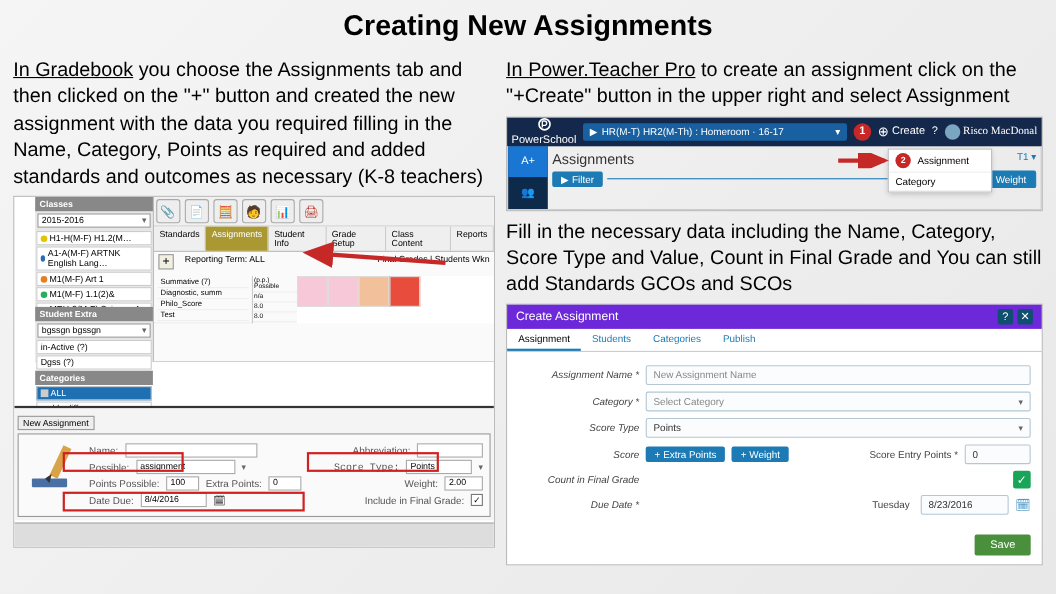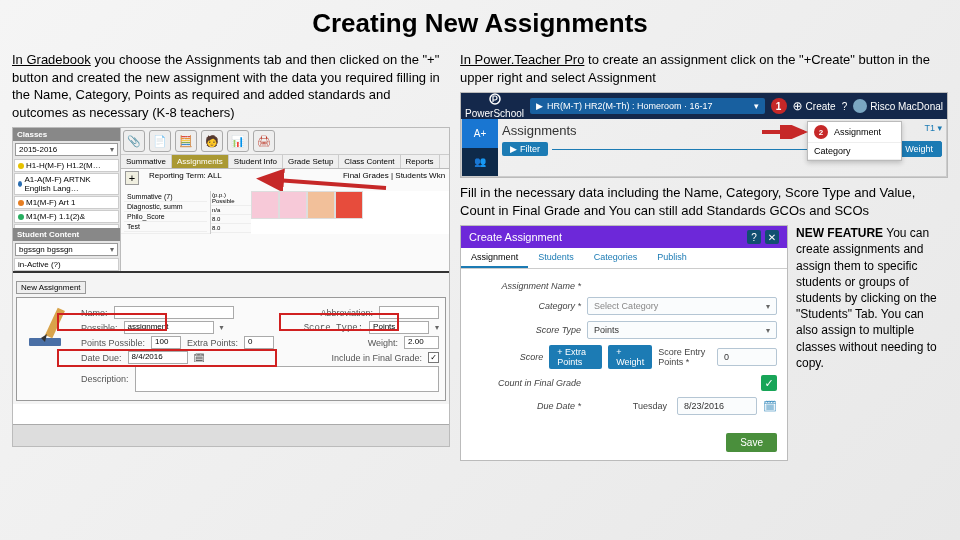--- a/index.html
+++ b/index.html
@@ -2,23 +2,23 @@
 <html><head>
 <meta charset="utf-8">
 <style>
   * { box-sizing: border-box; margin: 0; padding: 0; }
   body { width: 960px; height: 540px; background: linear-gradient(135deg,#f5f5f5 0%,#e8e8e8 100%); font-family: Arial, sans-serif; color: #000; overflow: hidden; }
   .slide { padding: 8px 12px 0 12px; }
   .title { text-align:center; font-size: 26px; font-weight: bold; margin-bottom: 12px; }
   .cols { display:flex; gap:10px; }
   .col-l { width: 440px; }
   .col-r { width: 490px; }
-  .para { font-size: 13px; line-height: 1.35; margin-bottom: 6px; }
+  .para { font-size: 18px; line-height: 1.35; margin-bottom: 6px; }
   .u { text-decoration: underline; }
-  .gb-shot { margin-top:4px; background:#fff; border:1px solid #bbb; height:320px; position:relative; overflow:hidden; }
+  .gb-shot { margin-top:4px; background:#fff; border:1px solid #bbb; height:320px; position:relative; overflow:hidden;padding-left:19px; }
   .gb-top { height:150px; display:flex; border-bottom:1px solid #ccc; }
   .gb-side { width:108px; background:#e6e6e6; border-right:1px solid #bbb; font-size:8px; }
   .gb-side-head { background:#888; color:#fff; padding:2px 4px; font-weight:bold; }
   .gb-drop { background:#fff; border:1px solid #999; margin:2px; padding:1px 3px; display:flex; justify-content:space-between; }
   .gb-list { max-height:70px; overflow:hidden; }
   .gb-row { background:#fff; margin:1px; padding:1px 3px; border:1px solid #ccc; display:flex; align-items:center; gap:2px; }
   .dot { width:6px; height:6px; border-radius:50%; display:inline-block; }
   .d-y { background:#e6c200; } .d-b { background:#2a6db0; } .d-o{background:#e67e22;} .d-g{background:#27ae60;} .d-p{background:#8e44ad;}
   .gb-main { flex:1; background:#fafafa; position:relative; }
   .gb-tool { display:flex; gap:4px; padding:2px; border-bottom:1px solid #ccc; background:#f0f0f0; }
@@ -30,21 +30,21 @@
   .gb-plus { width:14px; height:14px; background:#f0efe0; border:1px solid #999; text-align:center; line-height:12px; font-size:11px; }
   .gb-arrow { position:absolute; left:150px; top:50px; }
   .gb-arrow svg { overflow:visible; }
   .gb-assign-area { margin-top:4px; display:flex; font-size:7px; }
   .gb-cat { width:90px; border-right:1px solid #ccc; }
   .gb-cat div { padding:1px 3px; border-bottom:1px solid #eee; }
   .gb-cells { flex:1; background:#fff; position:relative; }
   .gb-cell-head { display:flex; }
   .gb-cell-head div { width:28px; height:28px; border:1px solid #ddd; writing-mode:vertical-rl; font-size:6px; text-align:center; }
   .gb-pink { background:#f7c9d8; } .gb-orange{background:#f2c09a;} .gb-red{background:#e74c3c;color:#fff;}
-  .gb-bottom { position:absolute; bottom:42px; left:0; right:0; border-top:2px solid #333; background:#f4f4f4; padding:3px; }
+  .gb-bottom { position:absolute; bottom:24px; left:0; right:0; border-top:2px solid #333; background:#f4f4f4; padding:3px; }
   .gb-form { display:flex; gap:10px; font-size:9px; background:#fafafa; border:1px solid #999; padding:6px; }
   .gb-pencil { width:48px; height:48px; }
   .gb-fields { flex:1; }
   .gb-line { display:flex; gap:6px; align-items:center; margin:2px 0; flex-wrap:wrap;justify-content:center;}
   .gb-lab { color:#555; text-align:right; }
   .gb-inp { background:#fff; border:1px solid #aaa; padding:0 3px; height:13px; font-size:8px; }
   .gb-new { background:#eee; border:1px solid #999; padding:1px 4px; font-size:8px; margin-bottom:3px; display:inline-block; }
   .gb-status { position:absolute; bottom:0; left:0; right:0; height:22px; background:#ddd; border-top:1px solid #aaa; }
 
   .pt-bar { background:#14284b; color:#fff; height:26px; display:flex; align-items:center; font-size:10px; padding:0 4px; gap:6px; }
@@ -122,21 +122,21 @@
                 </div>
                 <div class="gb-row">
                   <span class="dot d-g"></span>
                   <span>M1(M-F) 1.1(2)&amp;</span>
                 </div>
                 <div class="gb-row">
                   <span class="dot d-p"></span>
                   <span>MEH-2(M-F) Science 4</span>
                 </div>
               </div>
-            <div class="gb-side-head">Student Content</div>
+            <div class="gb-side-head">Student Extra</div>
             <div class="gb-drop">
                 <span>bgssgn bgssgn</span>
                 <span class="caret">▾</span>
               </div>
             <div class="gb-row">
                 <span>in-Active (?)</span>
               </div>
             <div class="gb-row">
                 <span>Dgss (?)</span>
               </div>
@@ -167,21 +167,21 @@
           <div class="gb-main">
             <div class="gb-tool">
               <div class="gb-ico" style="color:#2266aa;">📎</div>
               <div class="gb-ico" style="color:#cc8822;">📄</div>
               <div class="gb-ico" style="color:#884499;">🧮</div>
               <div class="gb-ico" style="color:#2288bb;">🧑</div>
               <div class="gb-ico" style="color:#33aa55;">📊</div>
               <div class="gb-ico" style="color:#bb3322;">🖨</div>
             </div>
             <div class="gb-tabs" id="gb-tabs">
-                <div class="gb-tab">Summative</div>
+                <div class="gb-tab">Standards</div>
                 <div class="gb-tab active">Assignments</div>
                 <div class="gb-tab">Student Info</div>
                 <div class="gb-tab">Grade Setup</div>
                 <div class="gb-tab">Class Content</div>
                 <div class="gb-tab">Reports</div>
               </div>
             <div class="gb-sub">
               <div class="gb-plus">+</div>
               <span>Reporting Term: ALL</span>
               <span style="margin-left:auto;">Final Grades | Students Wkn</span>
@@ -256,24 +256,20 @@
                   <span class="gb-inp" style="width:30px;">0</span>
                 <span class="gb-lab" style="margin-left:auto;">Weight:</span>
                   <span class="gb-inp" style="width:35px;">2.00</span>
                 </div>
               <div class="gb-line">
                   <span class="gb-lab">Date Due:</span>
                   <span class="gb-inp" style="width:60px;">8/4/2016</span>
                   <span style="font-size:9px;">🗓</span>
                 <span class="gb-lab" style="margin-left:auto;">Include in Final Grade:</span>
                   <span style="width:11px;height:11px;border:1px solid #777;background:#fff;display:inline-flex;align-items:center;justify-content:center;font-size:8px;">✓</span>
-                </div>
-              <div class="gb-line">
-                  <span class="gb-lab">Description:</span>
-                  <span class="gb-inp" style="flex:1;height:26px;"></span>
                 </div>
             </div>
           </div>
           <div class="box-red" style="left:44px; top:40px; width:110px; height:18px;"></div>
           <div class="box-red" style="right:50px; top:40px; width:120px; height:18px;"></div>
           <div class="box-red" style="left:44px; top:76px; width:220px; height:18px;"></div>
         </div>
         <div class="gb-status"></div>
       </div>
     </div>
@@ -296,21 +292,21 @@
               <span>▶</span>
               <span>HR(M-T) HR2(M-Th) : Homeroom · 16-17</span>
               <span style="margin-left:auto;">▾</span>
             </div>
           <span class="circ c1">1</span>
           <span class="pt-create">
               <span style="font-size:12px;">⊕</span>
               <span>Create</span>
             </span>
           <span>?</span>
-          <span style="display:flex;align-items:center;gap:3px;">
+          <span style="display:flex;align-items:center;gap:3px;font-family:Liberation Serif, serif;">
               <span style="width:14px;height:14px;border-radius:50%;background:#7aa6c2;"></span>
               <span>Risco MacDonal</span>
             </span>
         </div>
         <div class="pt-body">
           <div class="pt-nav">
             <div class="act">A+</div>
             <div>👥</div>
           </div>
           <div class="pt-main">
@@ -359,20 +355,23 @@
             </div>
           <div class="ca-tabs" id="ca-tabs">
               <div class="ca-tab active">Assignment</div>
               <div class="ca-tab">Students</div>
               <div class="ca-tab">Categories</div>
               <div class="ca-tab">Publish</div>
             </div>
           <div class="ca-body">
             <div class="ca-row">
                 <span class="ca-label">Assignment Name *</span>
+                <span class="ca-input">
+                  <span>New Assignment Name</span>
+                </span>
               </div>
             <div class="ca-row">
                 <span class="ca-label">Category *</span>
                 <span class="ca-input">
                   <span>Select Category</span>
                   <span class="caret">▾</span>
                 </span>
               </div>
             <div class="ca-row">
                 <span class="ca-label">Score Type</span>
@@ -402,19 +401,16 @@
               <span class="ca-input" style="width:80px;flex:none;">
                   <span style="color:#333;">8/23/2016</span>
                 </span>
               <span style="font-size:11px;color:#1c7bb4;">🗓</span>
               </div>
           </div>
           <div class="ca-foot">
               <span class="ca-save">Save</span>
             </div>
         </div>
-        <div class="nf">
-          <b>NEW FEATURE</b><span> You can create assignments and assign them to specific students or groups of students by clicking on the "Students" Tab.  You can also assign to multiple classes without needing to copy.</span>
-        </div>
       </div>
     </div>
   </div>
 </div>
 
 </body></html>

